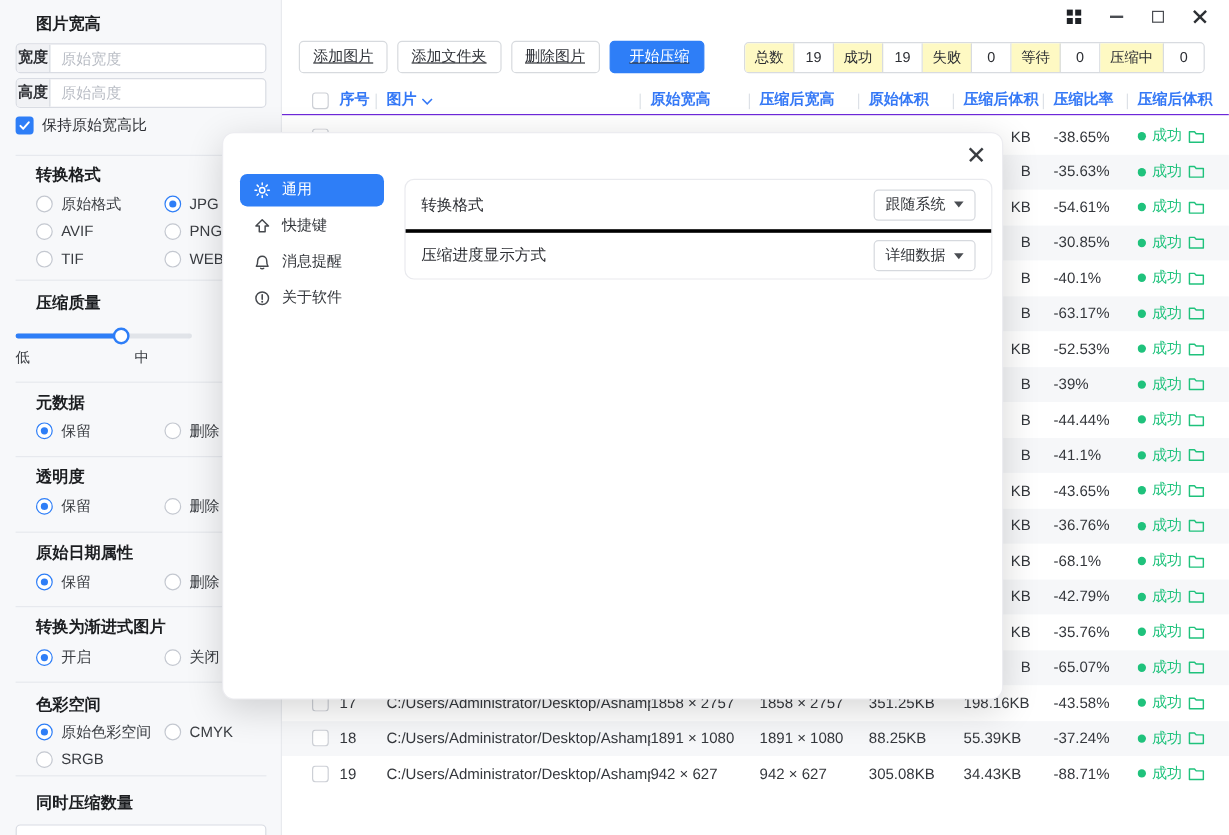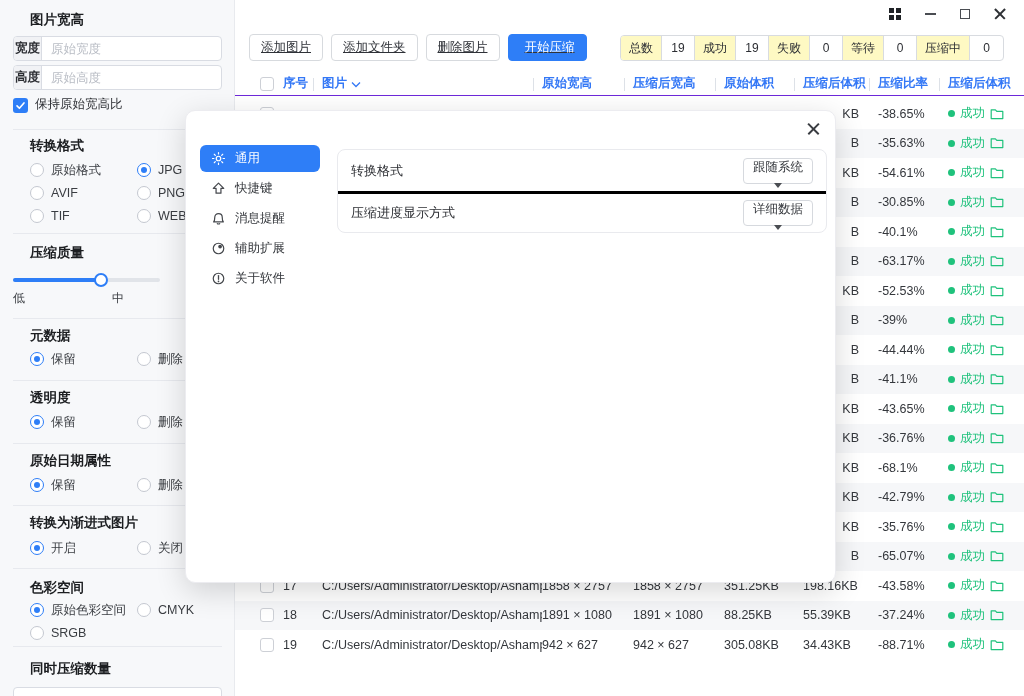--- a/index.html
+++ b/index.html
@@ -19,21 +19,21 @@
 
   
   #sidebar { position:absolute; left:0; top:0; width:235px; height:696px; background:#f7f8fa; border-right:1px solid #e8eaee; z-index:1; }
   .sb-sec { position:absolute; left:30px; width:209px; }
   .sb-h { font-size:13.5px; font-weight:700; color:#1c1e21; }
   .sb-div { position:absolute; left:13px; width:209px; height:1px; background:#e7e9ee; }
   .igroup { position:absolute; left:13px; width:209px; height:25px; border:1px solid #d9dce3; border-radius:4px; background:#fff; display:flex; overflow:hidden; }
   .ig-label { width:44px; background:#f1f2f5; border-right:1px solid #d9dce3; font-size:12.5px; font-weight:700; color:#2c2e33; display:flex; align-items:center; justify-content:center; }
   .igroup input { flex:1; border:none; outline:none; background:transparent; font-size:12.5px; padding:0 9px; color:#2f3238; font-family:inherit; }
   .igroup input::placeholder { color:#b8bcc4; }
-  .cbx-row { position:absolute; left:13px; top:96px; display:flex; align-items:flex-end; gap:7px; }
+  .cbx-row { position:absolute; left:13px; top:96px; display:flex; align-items:center; gap:7px; }
   .cbx { width:15px; height:15px; border-radius:3px; background:#2e7ef7; display:flex; align-items:center; justify-content:center; }
   .cbx-label { font-size:12.5px; color:#2c2e33; }
   .opt-grid { display:grid; grid-template-columns:107px 1fr; row-gap:5px; }
   .opt { display:flex; align-items:center; gap:7px; height:18px; }
   .opt-label { font-size:12.5px; color:#3a3d42; }
   .radio { width:14px; height:14px; border-radius:50%; border:1px solid #c4c8d0; background:#fff; position:relative; flex:0 0 auto; }
   .radio.sel { border:1.5px solid #2e7ef7; }
   .radio.sel::after { content:""; position:absolute; left:50%; top:50%; width:6px; height:6px; margin:-3px 0 0 -3px; border-radius:50%; background:#2e7ef7; }
   .slider { position:absolute; left:13px; top:278px; width:147px; height:4px; border-radius:2px; background:#e1e4e9; }
   .slider-fill { height:4px; border-radius:2px; background:#2e7ef7; }
@@ -76,21 +76,21 @@
   #modal-close::before { transform:rotate(45deg); } #modal-close::after { transform:rotate(-45deg); }
   #modal-menu { position:absolute; left:14px; top:34px; width:120px; }
   .m-item { height:27px; margin-bottom:3px; border-radius:6px; display:flex; align-items:center; gap:9px; padding-left:11px; font-size:12.5px; color:#33363b; }
   .m-item .m-ico { width:15px; height:15px; color:#45484d; display:flex; }
   .m-item.sel { background:#2e7ef7; color:#fff; }
   .m-item.sel .m-ico { color:#fff; }
   #modal-settings { position:absolute; left:151px; top:38px; width:490px; border:1px solid #e9eaee; border-radius:8px; background:#fff; }
   .set-row { height:41px; display:flex; align-items:center; justify-content:space-between; padding:0 13px; }
   .set-row + .set-row { border-top:3px solid #000000;justify-content:space-between; }
   .set-label { font-size:13px; color:#2c2e33; }
-  .dd-btn { height:26px; border:1px solid #d6d9de; border-radius:4px; background:#fff; display:flex; align-items:center; gap:7px; padding:0 9px; font-size:12.5px; color:#33363b;flex-direction:column; }
+  .dd-btn { height:26px; border:1px solid #d6d9de; border-radius:4px; background:#fff; display:flex; align-items:center; gap:7px; padding:0 9px; font-size:12.5px; color:#33363b; }
   .dd-caret { width:0; height:0; border-left:4px solid transparent; border-right:4px solid transparent; border-top:5px solid #4a4d52; }
 </style>
 </head>
 <body>
 
 <div id="titlebar-icons">
   <div class="tb-btn">
       <span class="grid-ico">
         <i></i>
         <i></i>
@@ -705,29 +705,20 @@
             <path d="M2.8 11.6 C3.6 10.8 4 9.6 4 6.8 C4 4.5 5.7 2.8 8 2.8 C10.3 2.8 12 4.5 12 6.8 C12 9.6 12.4 10.8 13.2 11.6 Z" fill="none" stroke="currentColor" stroke-width="1.3" stroke-linejoin="round"></path>
             <path d="M6.7 13.5 C7.1 14 8.9 14 9.3 13.5" stroke="currentColor" stroke-width="1.3" fill="none" stroke-linecap="round"></path>
           </svg>
         </span>
         <span>消息提醒</span>
       </div>
       <div class="m-item">
         <span class="m-ico">
           <svg width="15" height="15" viewBox="0 0 16 16">
             <circle cx="8" cy="8" r="5.6" fill="none" stroke="currentColor" stroke-width="1.3"></circle>
-            <circle cx="9.7" cy="5.9" r="2" fill="currentColor"></circle>
-          </svg>
-        </span>
-        <span>辅助扩展</span>
-      </div>
-      <div class="m-item">
-        <span class="m-ico">
-          <svg width="15" height="15" viewBox="0 0 16 16">
-            <circle cx="8" cy="8" r="5.6" fill="none" stroke="currentColor" stroke-width="1.3"></circle>
             <path d="M8 4.9 V8.9" stroke="currentColor" stroke-width="1.4" stroke-linecap="round"></path>
             <circle cx="8" cy="11.1" r="0.9" fill="currentColor"></circle>
           </svg>
         </span>
         <span>关于软件</span>
       </div>
     </div>
   <div id="modal-settings">
       <div class="set-row">
         <span class="set-label">转换格式</span>

